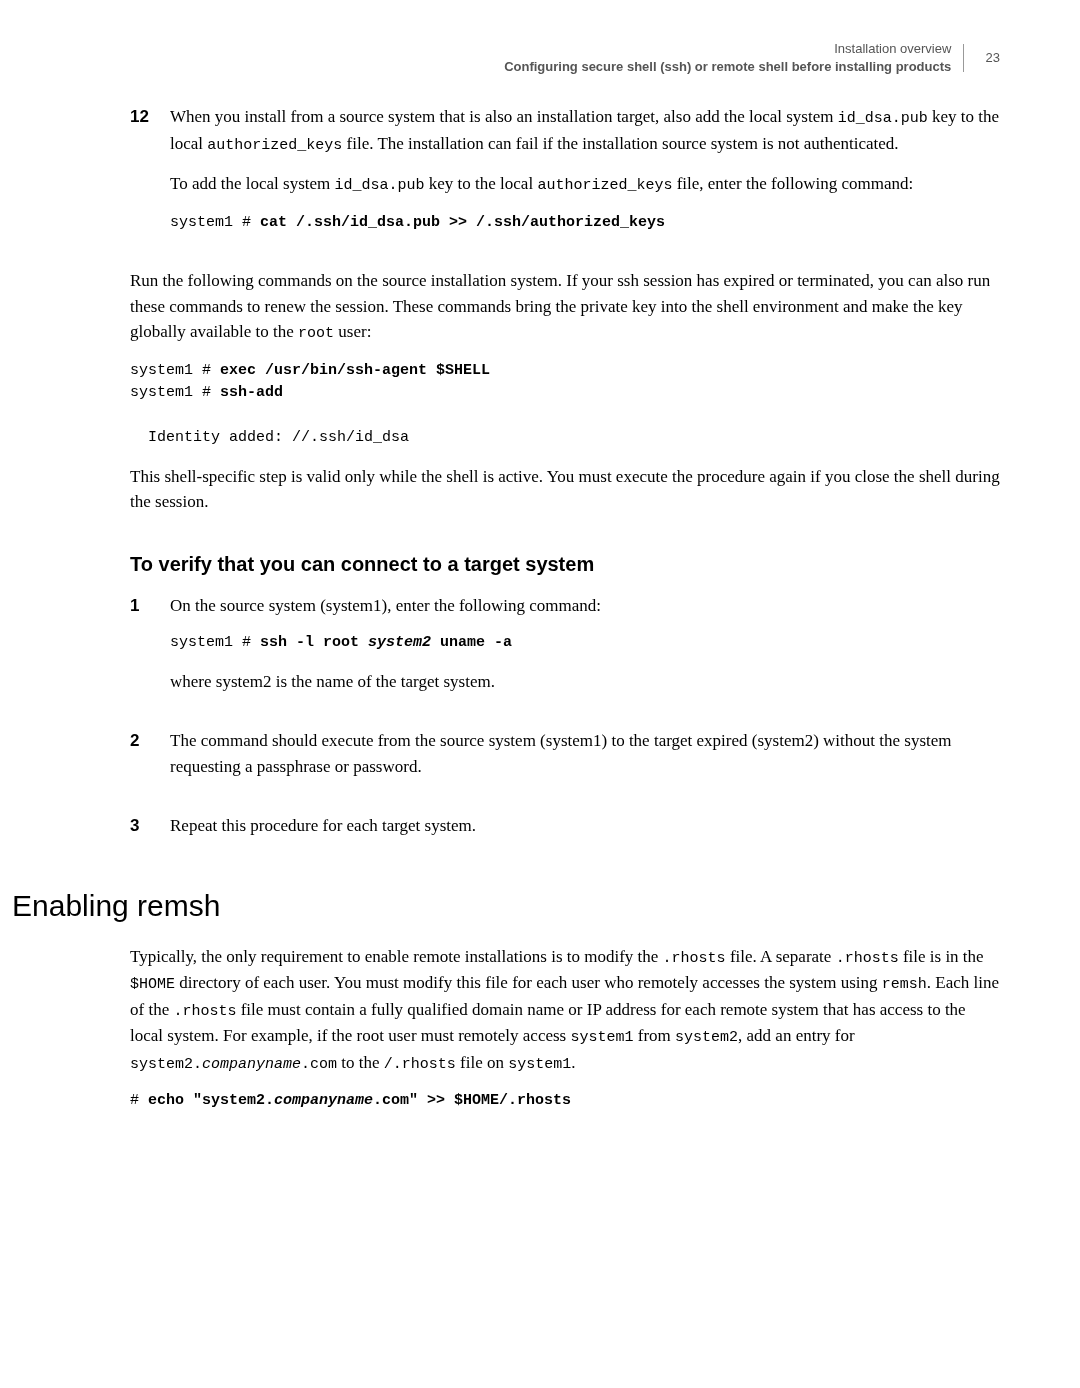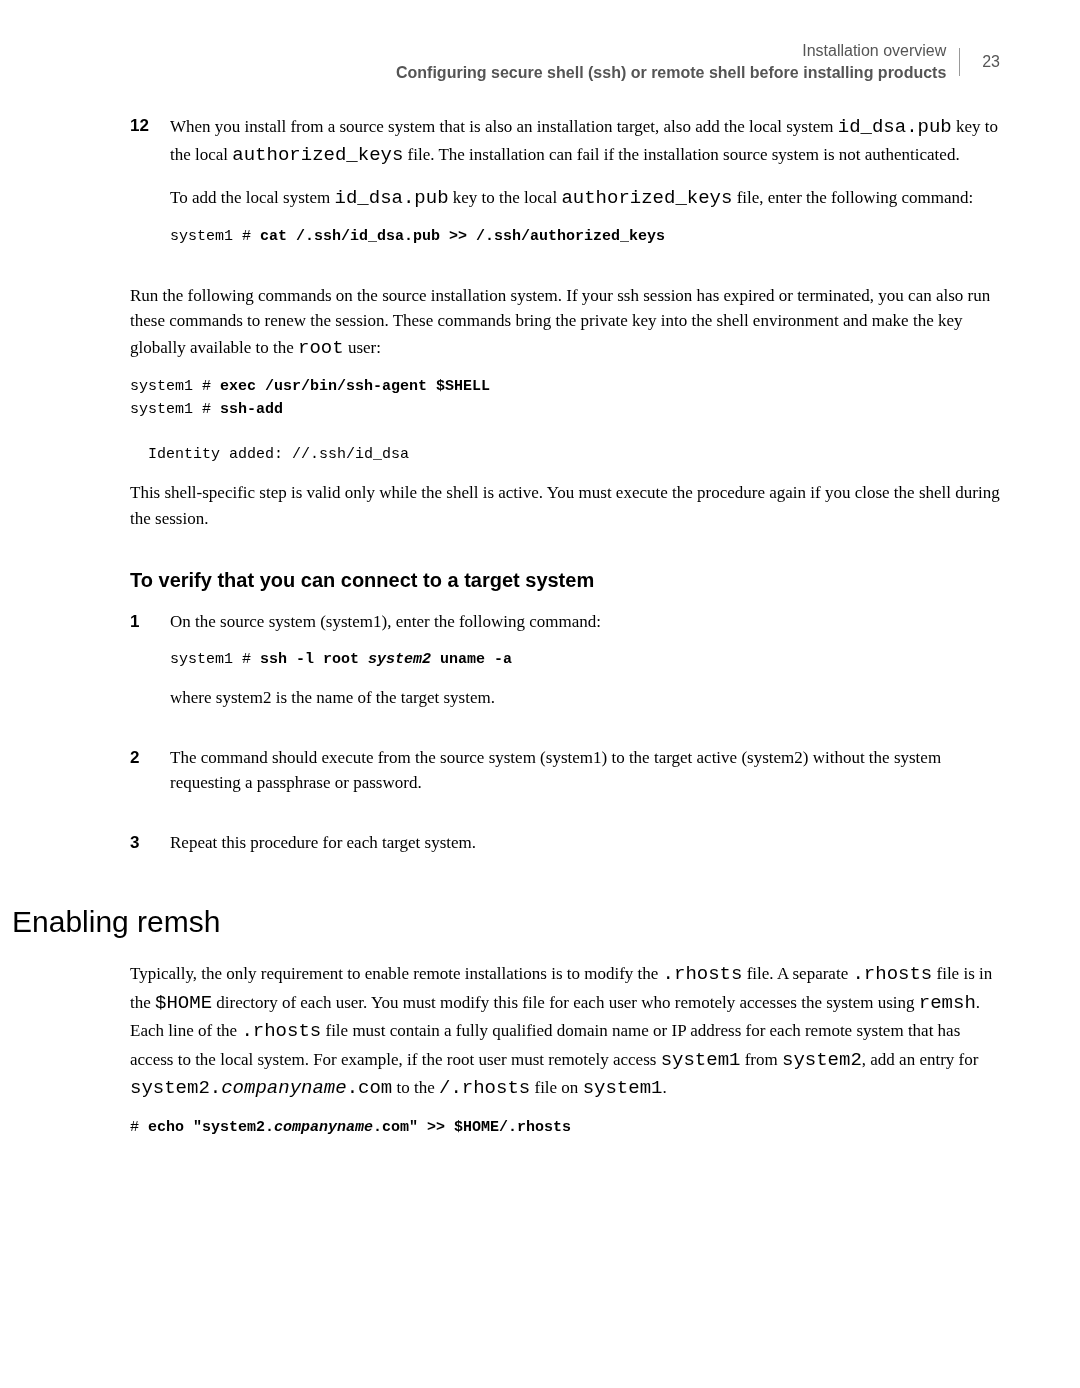--- a/index.html
+++ b/index.html
@@ -9,21 +9,21 @@
     color: #000;
     background: #fff;
     margin: 0;
     padding: 40px 80px 60px 130px;
     width: 1080px;
     box-sizing: border-box;
   }
   .header {
     text-align: right;
     font-family: 'Trebuchet MS', 'Lucida Sans', sans-serif;
-    font-size: 16px;
+    font-size: 13px;
     color: #555;
     margin-bottom: 28px;
     line-height: 1.4;
   }
   .header .page-num {
     margin-left: 10px;
   }
   .header .divider {
     display: inline-block;
     width: 1px;
@@ -49,21 +49,21 @@
     flex-shrink: 0;
   }
   .step-body {
     flex: 1;
   }
   .step-body p {
     margin: 0 0 14px 0;
   }
   .code {
     font-family: 'Courier New', monospace;
-    font-size: 19px;
+    font-size: 15px;
     text-align: center;
   }
   .codeblock {
     font-family: 'Courier New', monospace;
     font-size: 15px;
     white-space: pre;
     margin: 14px 0;
   }
   .bold {
     font-weight: bold;
@@ -134,21 +134,21 @@
   <div class="step-body">
     <p>On the source system (system1), enter the following command:</p>
     <div class="codeblock"><span>system1 # </span><span class="bold">ssh -l root </span><span class="bold italic">system2</span><span class="bold"> uname -a</span></div>
     <p>where system2 is the name of the target system.</p>
   </div>
 </div>
 
 <div class="step">
   <div class="step-num">2</div>
   <div class="step-body">
-    <p>The command should execute from the source system (system1) to the target active (system2) without the system requesting a passphrase or password.</p>
+    <p>The command should execute from the source system (system1) to the target expired (system2) without the system requesting a passphrase or password.</p>
   </div>
 </div>
 
 <div class="step">
   <div class="step-num">3</div>
   <div class="step-body">
     <p>Repeat this procedure for each target system.</p>
   </div>
 </div>
 

